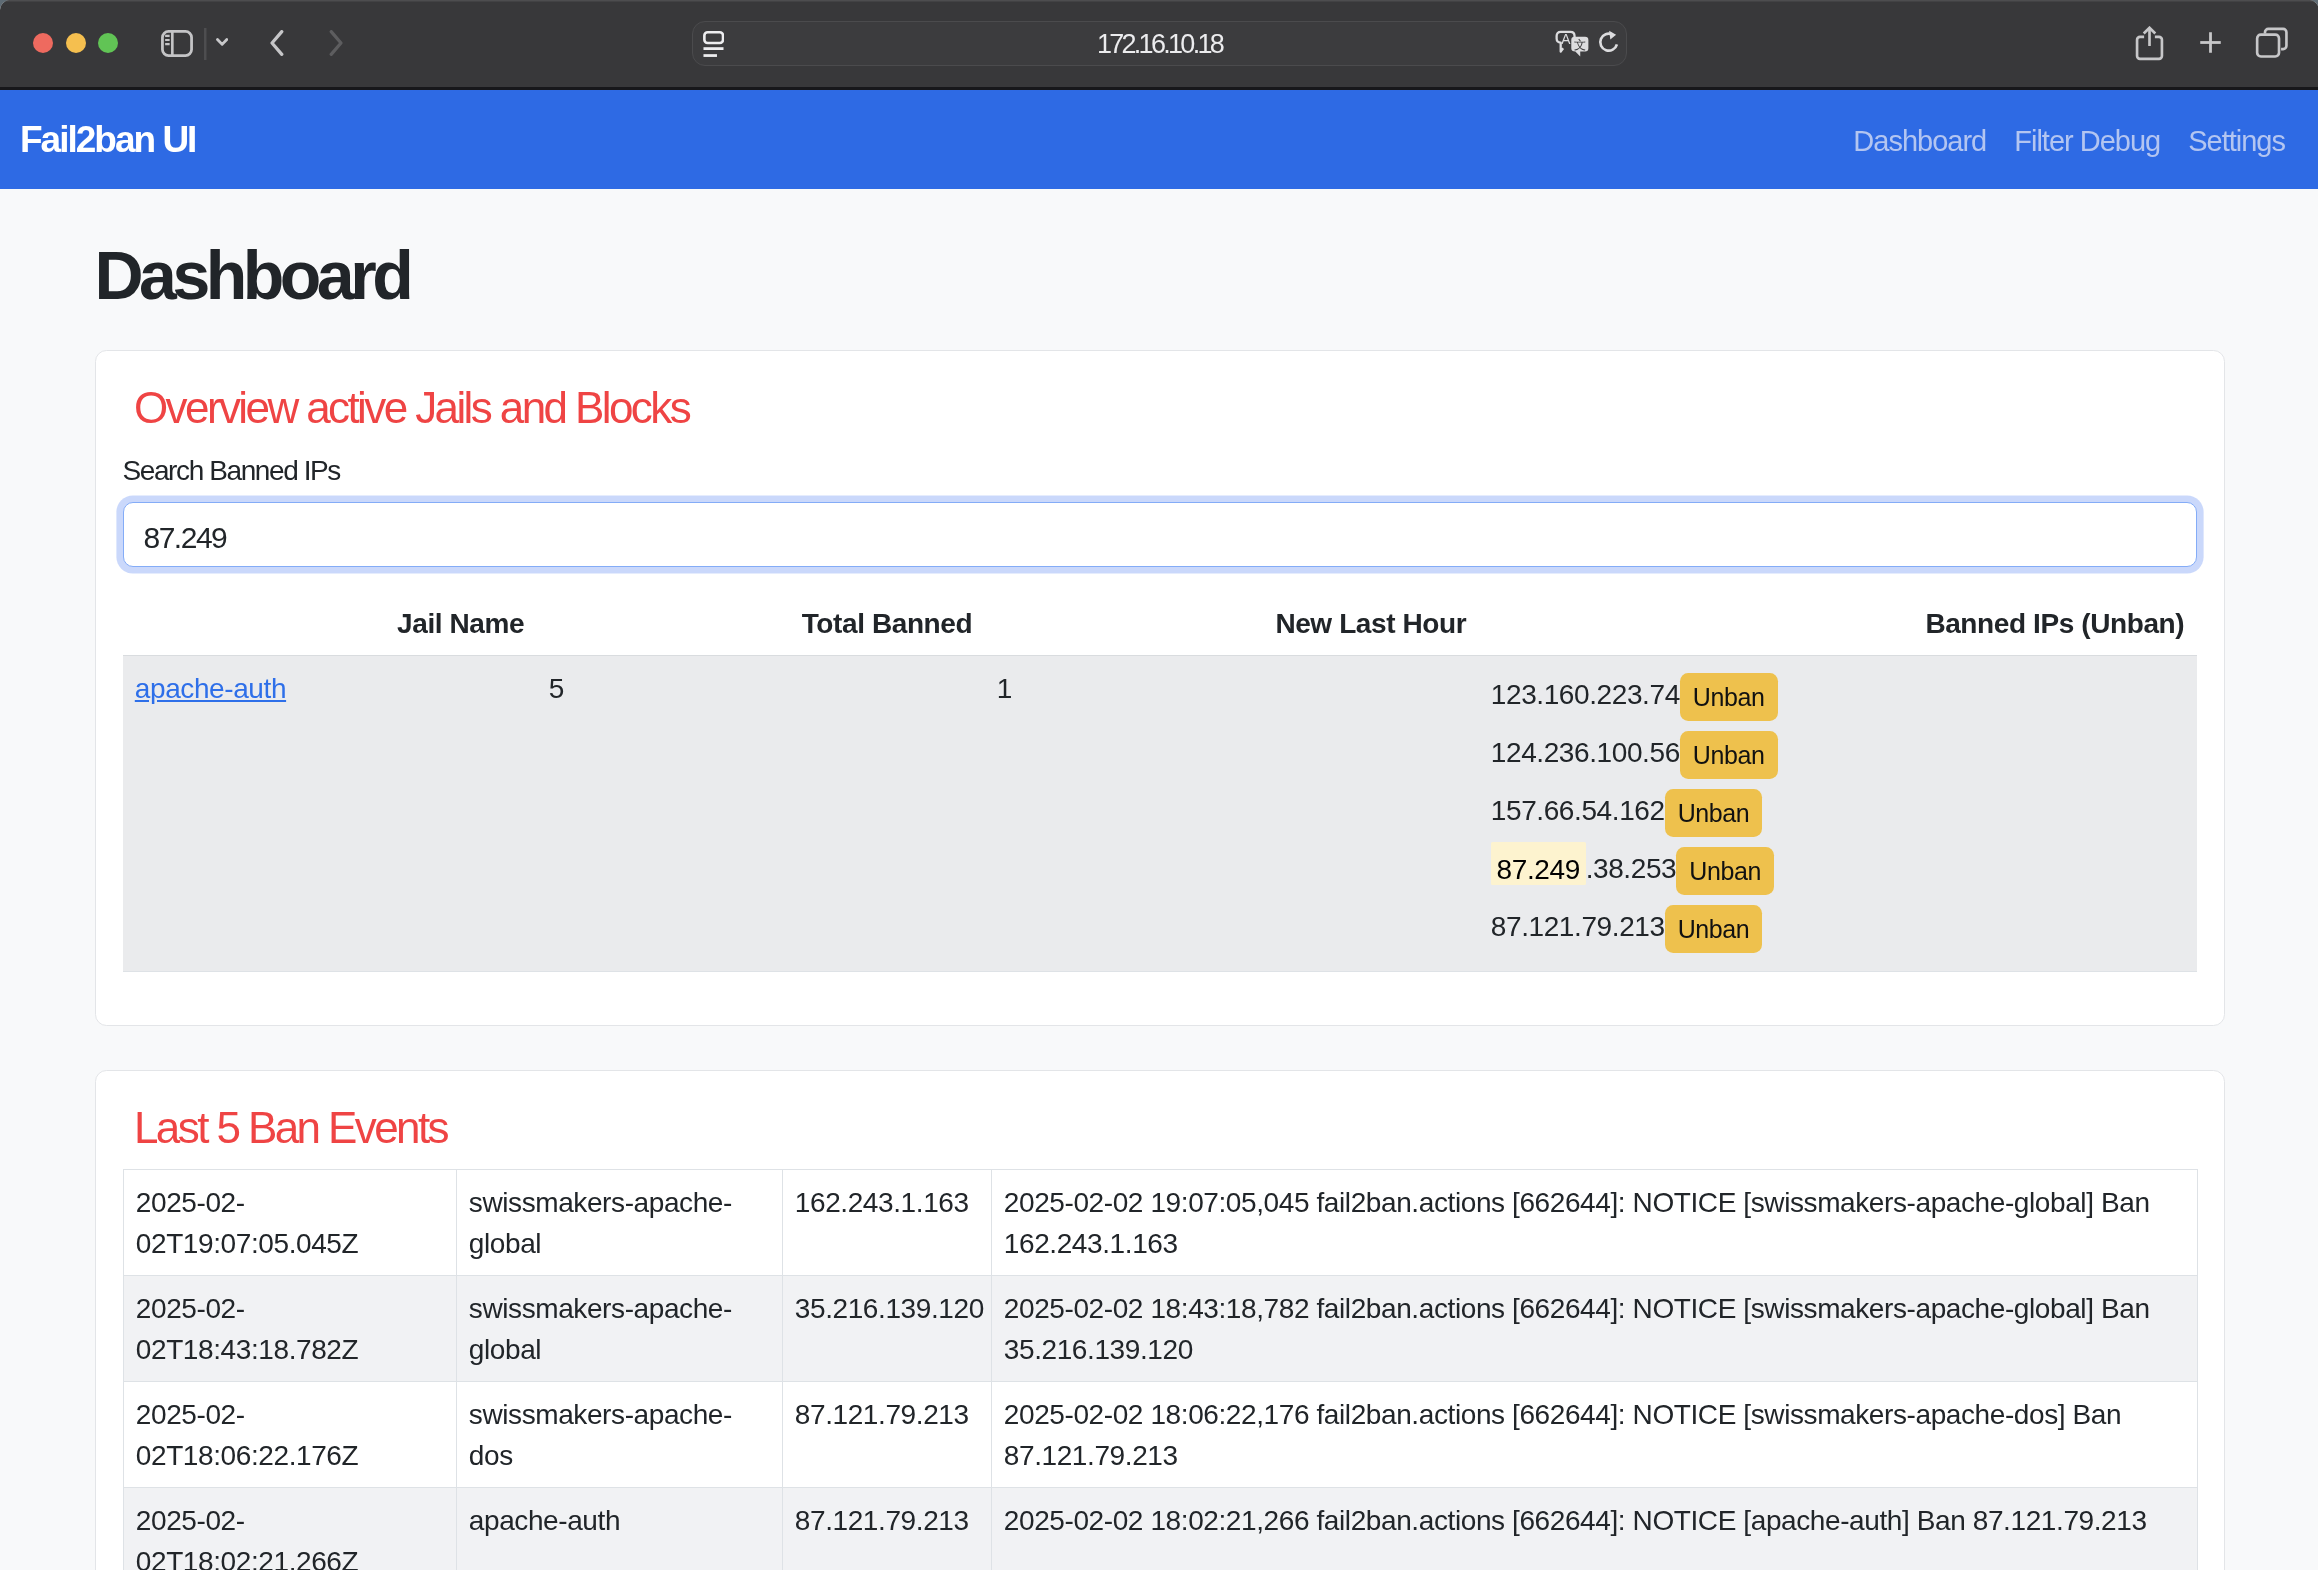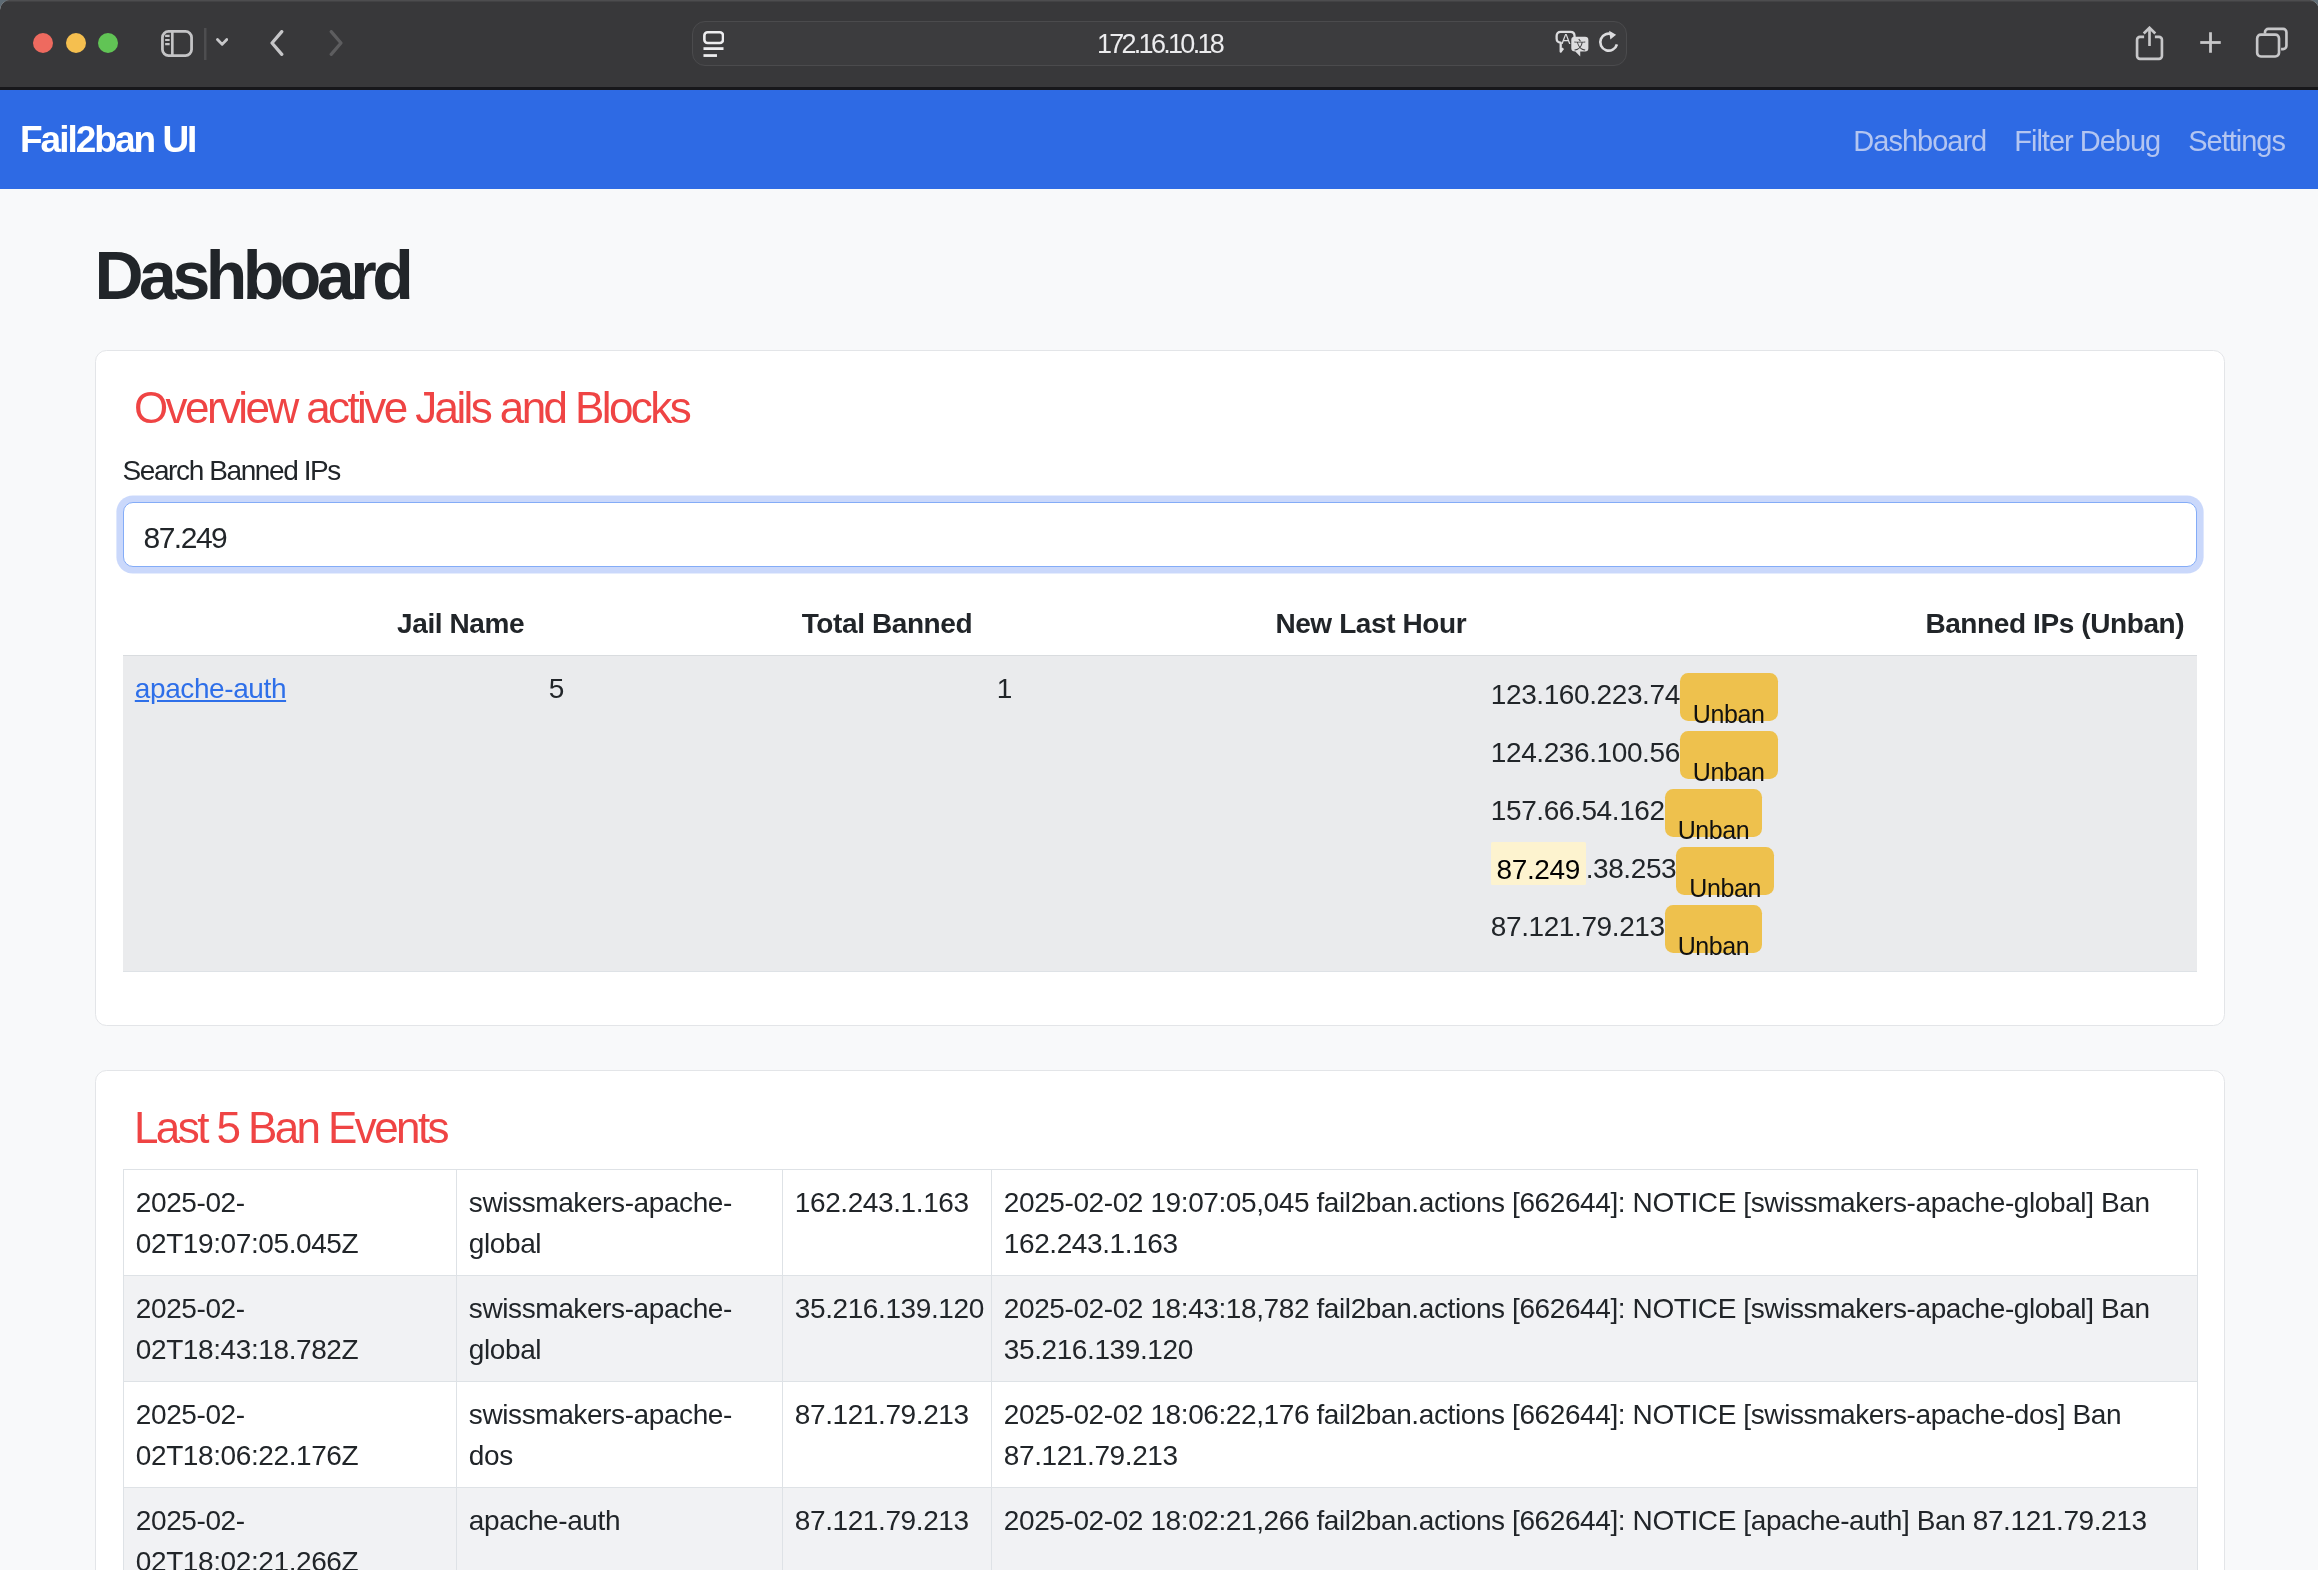--- a/index.html
+++ b/index.html
@@ -43,21 +43,21 @@
   font-size:28px; line-height:41px; color:#212529; }
 th { text-align:left; font-weight:700; }
 .t1 { margin-top:22px; }
 .t1 th { padding:14px 12.3px 10.7px; border-bottom:1.6px solid #d9dcdf;text-align:right; }
 .t1 td { padding:12.3px; vertical-align:top; }
 .t1 tr.gray td { background:#eaebed; border-bottom:1.6px solid #dee2e6; }
 a.jail { color:#2e6fe9; }
 .iprow { height:58px; display:flex; align-items:center; justify-content:flex-start; }
 .iprow > span:first-child { position:relative; top:-2.5px; }
 .btn { display:inline-block; background:#eec14d; border-radius:8.2px; height:48px;
-  line-height:48px; padding:17px 13px; font-size:25px; color:#111; }
+  line-height:48px; padding:0 13px; font-size:25px; color:#111; }
 mark { background:#fdf3cf; padding:11.5px 5.8px 0.8px; border-radius:1.6px; }
 .t2 { margin-top:15px; }
 .t2 th, .t2 td { border:1.6px solid #dee2e6; }
 .t2 th { padding:12.3px; }
 .t2 td { padding:11.5px 12.3px; vertical-align:top; }
 .t2 tr.stripe td { background:#f1f2f4; }
 </style>
 </head>
 <body>
 <div class="window">

